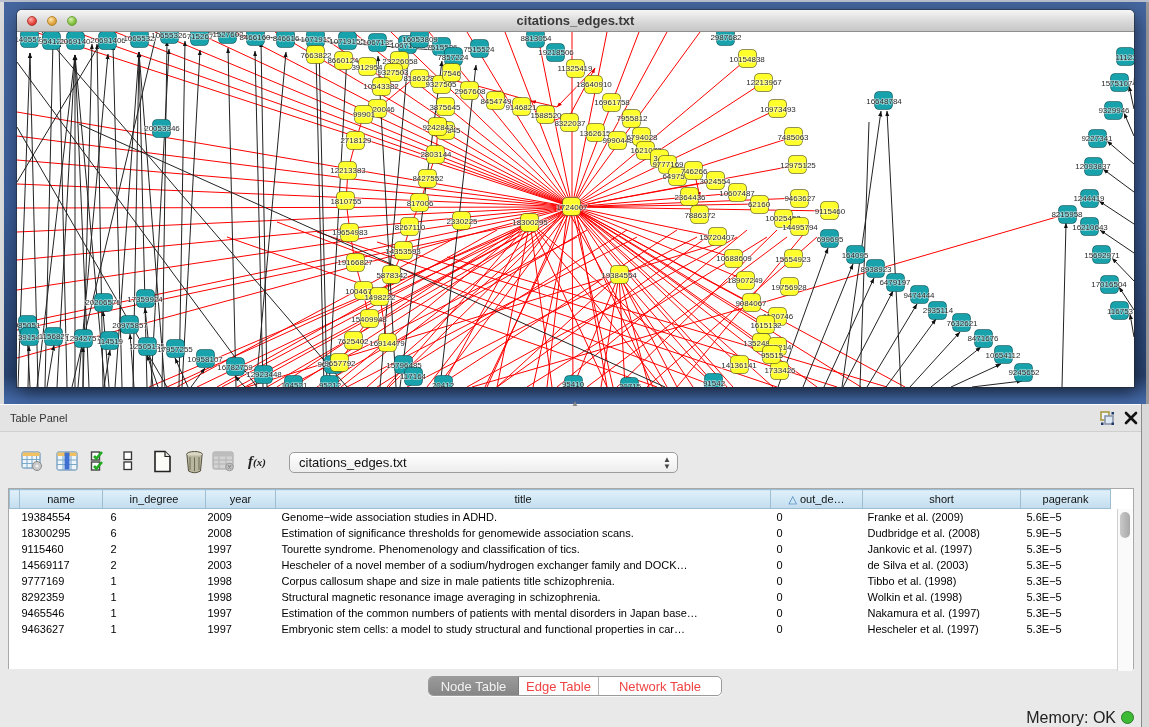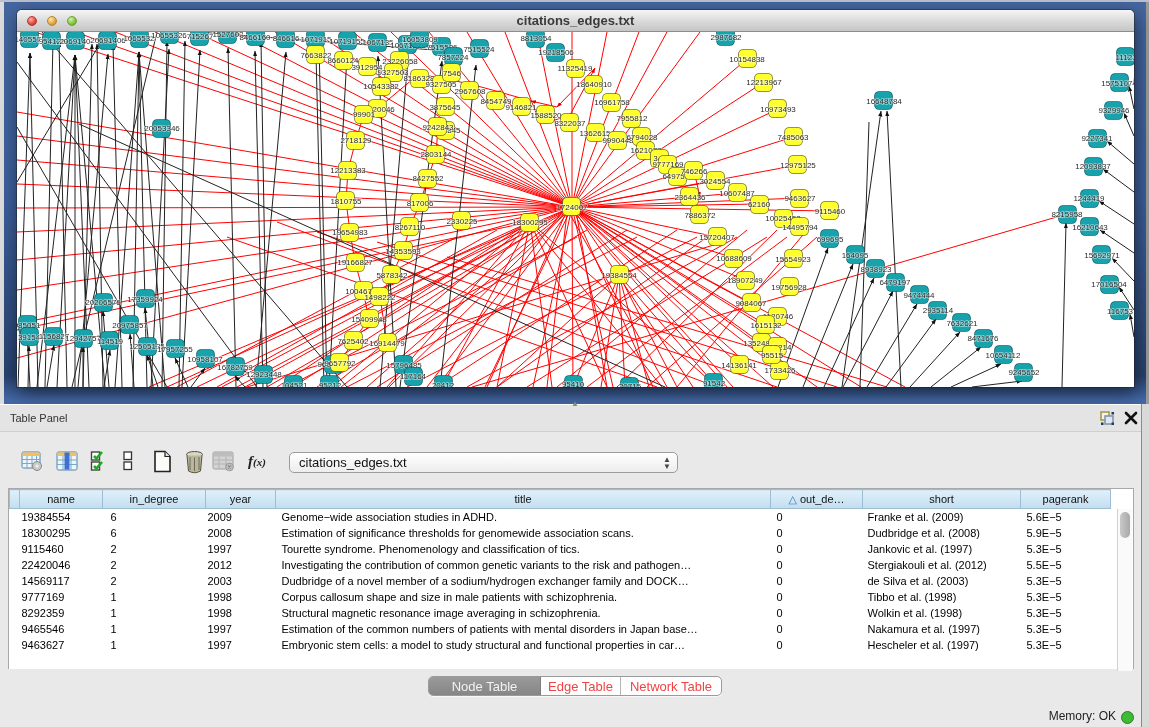--- a/index.html
+++ b/index.html
@@ -24,21 +24,21 @@
 .combo .ud{position:absolute;right:6px;top:3px;font-size:8px;color:#444;line-height:7px;text-align:center}
 .tablewrap{position:absolute;left:8px;top:83px;width:1126px;height:181px;background:#fff;border:1px solid #a8a8a8;border-bottom:none}
 table.t{border-collapse:collapse;table-layout:fixed;font-size:11px;width:1085px}
 table.t th{background:linear-gradient(#dff0fb,#c3ddee);border:1px solid #9dbdd3;font-weight:normal;color:#111;height:19px;padding:0;font-size:11px}
 table.t td{height:16px;padding:0 0 0 2px;color:#000;white-space:nowrap;overflow:hidden;border:none}
 .scroll{position:absolute;right:1px;top:20px;width:15px;height:162px;background:#fafafa;border-left:1px solid #d0d0d0}
 .thumb{position:absolute;left:2px;top:3px;width:10px;height:26px;border-radius:5px;background:linear-gradient(90deg,#c9c9c9,#a8a8a8)}
 .tabs{position:absolute;left:428px;top:271px;width:294px;height:20px;border:1px solid #9a9a9a;border-radius:5px;background:#fff;display:flex;font-size:13px;text-align:center;box-shadow:0 1px 0 rgba(255,255,255,.7)}
 .tabs .seg{flex:none;line-height:19px;color:#ef4444;white-space:nowrap}
 .tabs .sel{background:linear-gradient(#9a9a9a,#868686);color:#f2f2f2;border-radius:4px 0 0 4px;border-right:1px solid #7d7d7d}
-.mem{position:absolute;right:33px;top:304px;font-size:12px;color:#222}
+.mem{position:absolute;right:33px;top:304px;font-size:16px;color:#222}
 .dot{position:absolute;right:15px;top:306px;width:13px;height:13px;border-radius:50%;background:#3dbb35;border:1.5px solid #2a7d24}
 .appright{position:absolute;right:0px;top:404px;width:8px;height:323px;background:#d9d9d9;border-left:1px solid #8a8a8a}
 </style></head>
 <body>
 <div class="desktop"></div>
 <div class="lstrip"></div>
 <div class="rstrip"></div>
 <div class="win">
   <div class="tbar"><span class="tl r"></span><span class="tl y"></span><span class="tl g"></span>citations_edges.txt</div>
   <div class="view">
@@ -674,44 +674,34 @@
             <td>9115460</td>
             <td style="padding-left:8px">2</td>
             <td style="padding-left:2px">1997</td>
             <td style="padding-left:6px">Tourette syndrome. Phenomenology and classification of tics.</td>
             <td style="padding-left:6px">0</td>
             <td style="padding-left:5px">Jankovic et al. (1997)</td>
             <td style="padding-left:6px">5.3E−5</td>
           </tr>
           <tr>
             <td></td>
-            <td>22420046</td>
-            <td style="padding-left:8px">2</td>
-            <td style="padding-left:2px">2012</td>
-            <td style="padding-left:6px">Investigating the contribution of common genetic variants to the risk and pathogen…</td>
-            <td style="padding-left:6px">0</td>
-            <td style="padding-left:5px">Stergiakouli et al. (2012)</td>
-            <td style="padding-left:6px">5.5E−5</td>
-          </tr>
-          <tr>
-            <td></td>
             <td>14569117</td>
             <td style="padding-left:8px">2</td>
             <td style="padding-left:2px">2003</td>
-            <td style="padding-left:6px">Dudbridge of a novel member of a sodium/hydrogen exchanger family and DOCK…</td>
+            <td style="padding-left:6px">Hescheler of a novel member of a sodium/hydrogen exchanger family and DOCK…</td>
             <td style="padding-left:6px">0</td>
             <td style="padding-left:5px">de Silva et al. (2003)</td>
             <td style="padding-left:6px">5.3E−5</td>
           </tr>
           <tr>
             <td></td>
             <td>9777169</td>
             <td style="padding-left:8px">1</td>
             <td style="padding-left:2px">1998</td>
-            <td style="padding-left:6px">Corpus callosum shape and size in male patients with schizophrenia.</td>
+            <td style="padding-left:6px">Corpus callosum shape and size in male patients title schizophrenia.</td>
             <td style="padding-left:6px">0</td>
             <td style="padding-left:5px">Tibbo et al. (1998)</td>
             <td style="padding-left:6px">5.3E−5</td>
           </tr>
           <tr>
             <td></td>
             <td>8292359</td>
             <td style="padding-left:8px">1</td>
             <td style="padding-left:2px">1998</td>
             <td style="padding-left:6px">Structural magnetic resonance image averaging in schizophrenia.</td>
@@ -739,19 +729,19 @@
             <td style="padding-left:5px">Hescheler et al. (1997)</td>
             <td style="padding-left:6px">5.3E−5</td>
           </tr>
         </tbody>
       </table>
     <div class="scroll">
         <div class="thumb"></div>
       </div>
   </div>
   <div class="tabs">
-    <div class="seg sel" style="width:112px">Node Table</div>
+    <div class="seg sel" style="width:90px">Node Table</div>
     <div class="seg" style="width:80px;border-right:1px solid #b5b5b5">Edge Table</div>
     <div class="seg" style="flex:1">Network Table</div>
   </div>
   <div class="mem">Memory: OK</div>
     <div class="dot"></div>
 </div>
 <div class="appright"></div>
 </body></html>

